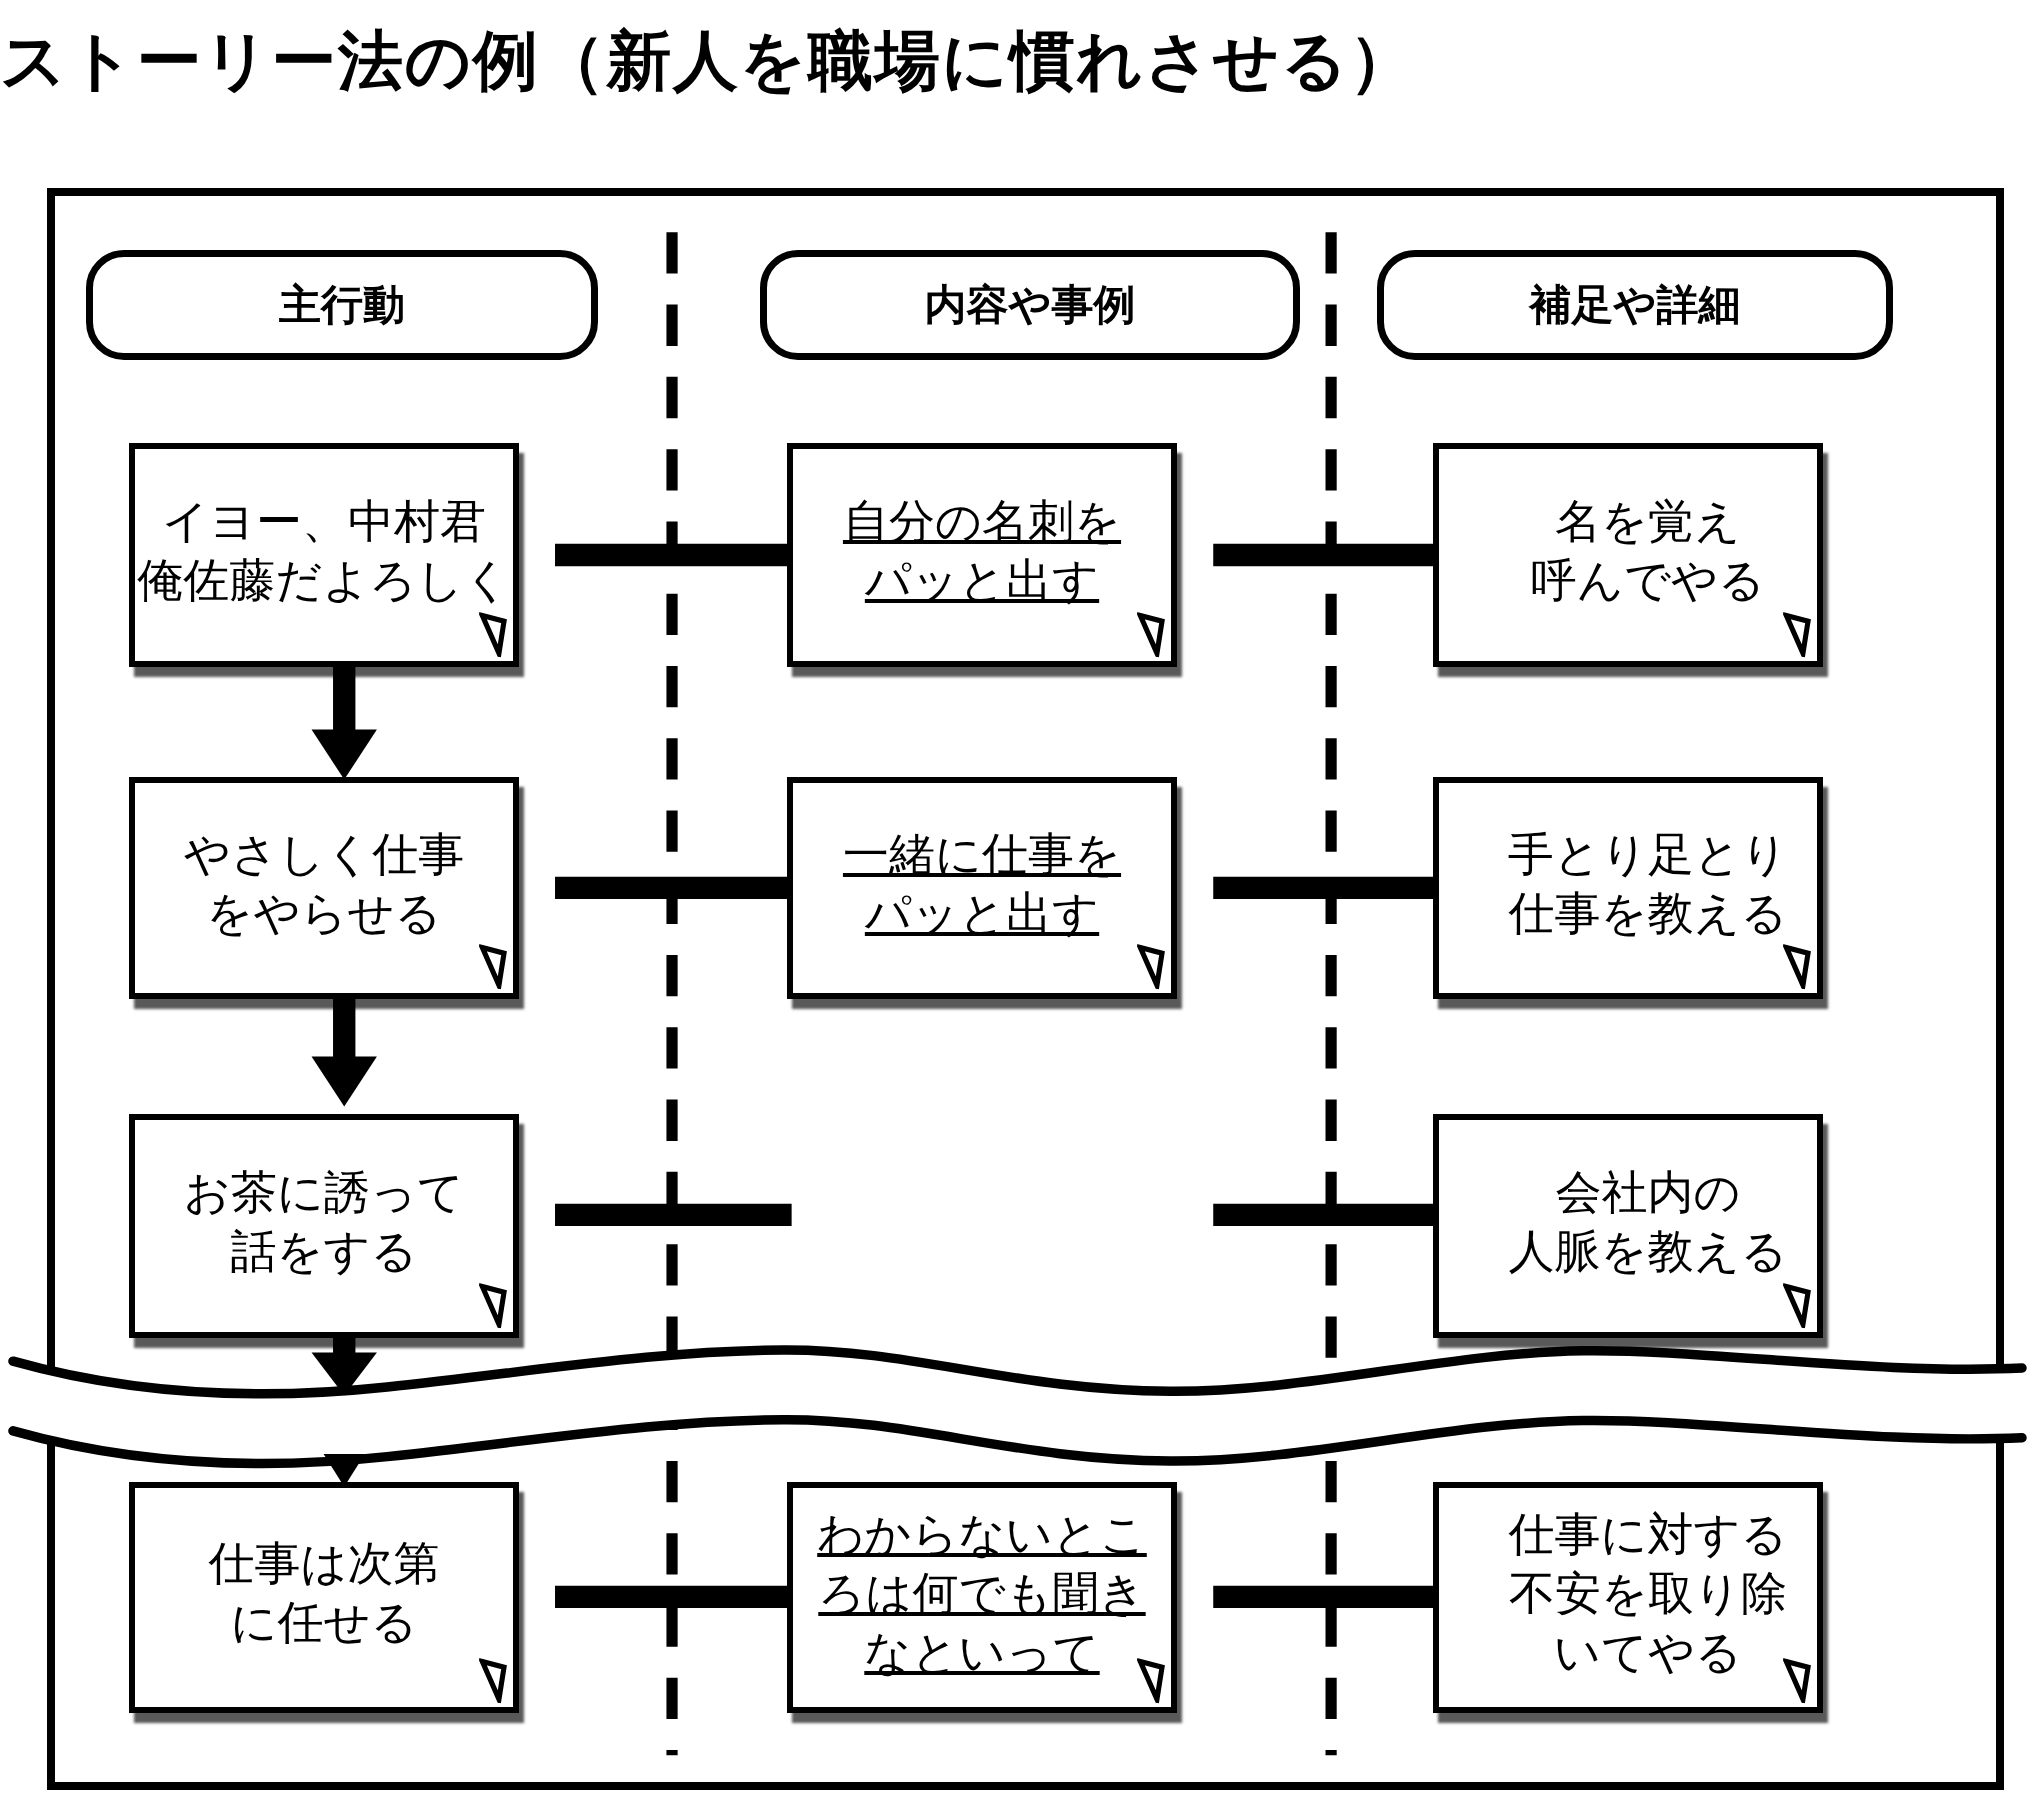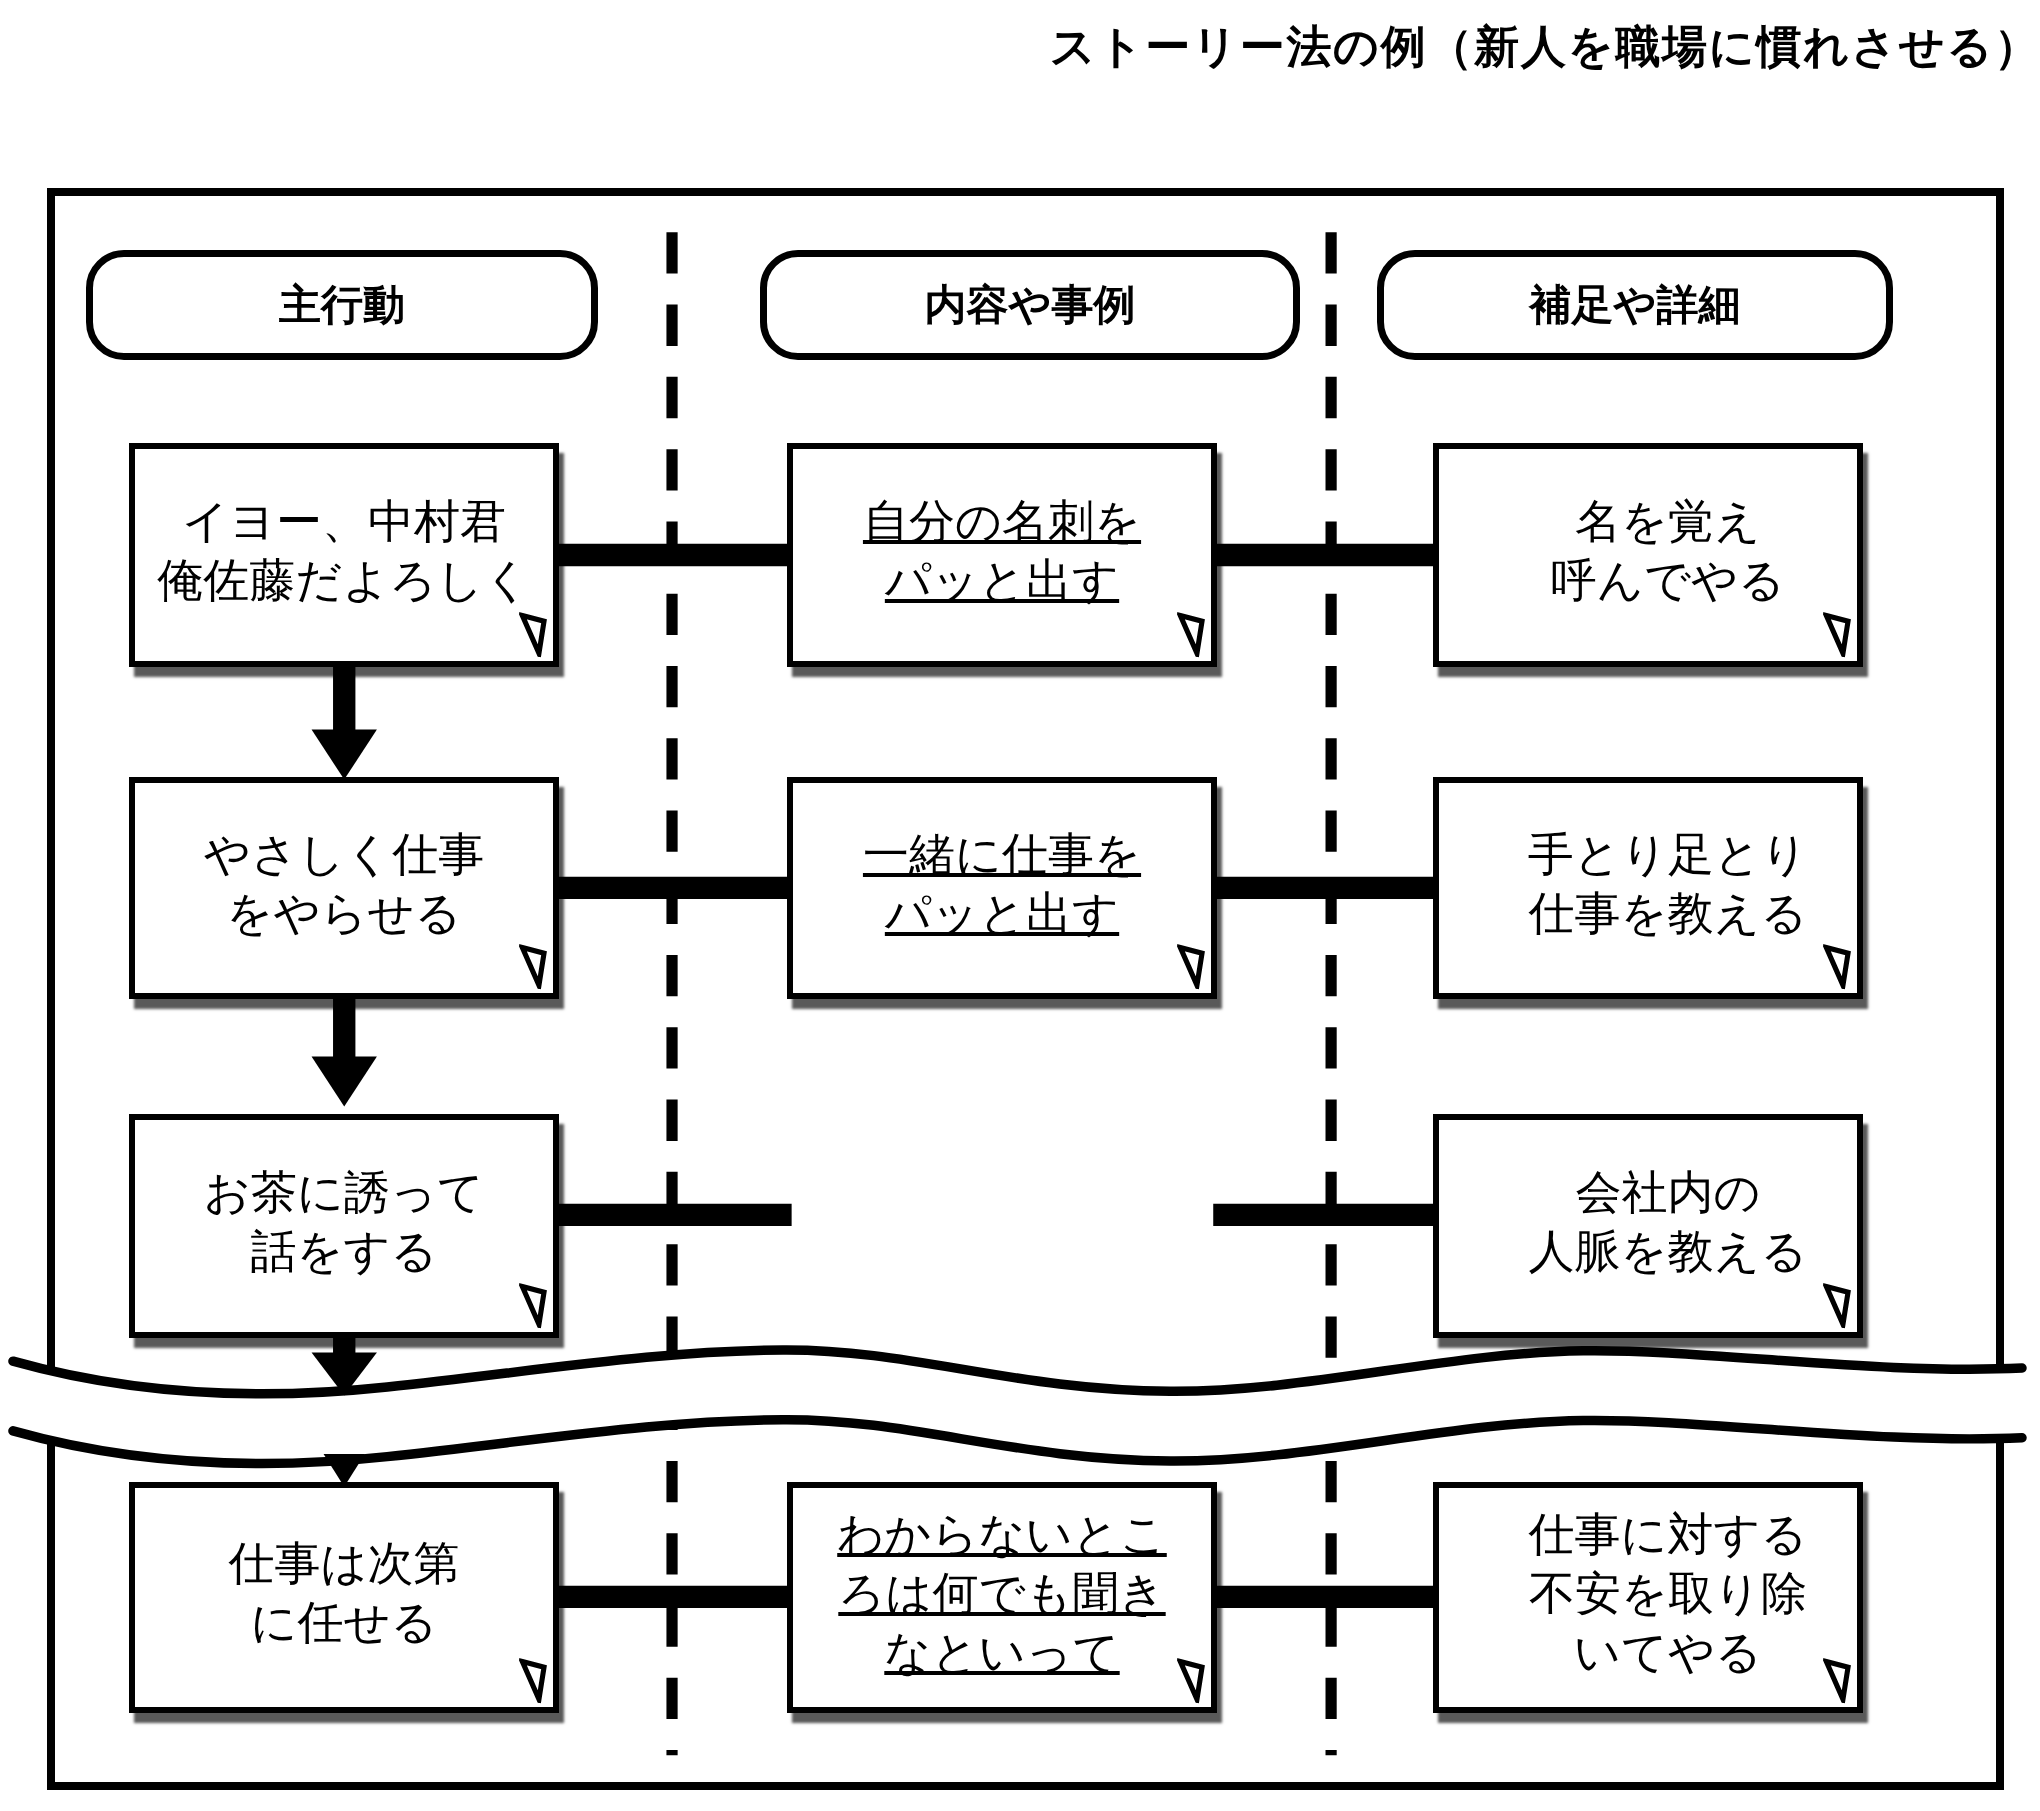--- a/index.html
+++ b/index.html
@@ -6,43 +6,43 @@
   .page{
     position:relative;
     width:2041px;height:1812px;
     background:#ffffff;
     font-family:"Liberation Sans","DejaVu Sans",sans-serif;
     color:#000;
     overflow:hidden;
   }
   .title{
     position:absolute;top:17px;left:0;width:100%;
-    text-align:right;
-    font-size:45px;font-weight:700;letter-spacing:1.7px;
+    text-align:left;
+    font-size:65px;font-weight:700;letter-spacing:1.7px;
     z-index:4;
   }
   .frame{
     position:absolute;left:47px;top:188px;width:1957px;height:1602px;
     border:8.6px solid #000;box-sizing:border-box;
     background:transparent;z-index:1;
   }
   .overlay{
     position:absolute;left:0;top:0;width:2041px;height:1812px;
     z-index:2;pointer-events:none;
   }
   .col-header{
     position:absolute;height:110px;
     border:7.7px solid #000;border-radius:38px;box-sizing:border-box;
     background:#fff;
     display:flex;align-items:center;justify-content:center;
     font-size:42px;font-weight:700;
     z-index:3;
   }
   .box{
-    position:absolute;width:430px;
+    position:absolute;width:390px;
     border:6px solid #000;box-sizing:border-box;
     background:#fff;
     box-shadow:5.2px 9.5px 2.6px rgba(0,0,0,0.65);
     display:flex;align-items:center;justify-content:center;
     text-align:center;
     font-size:46px;line-height:1.28;
     z-index:3;
   }
   .box .txt{padding-bottom:8.6px;}
   .curl{

